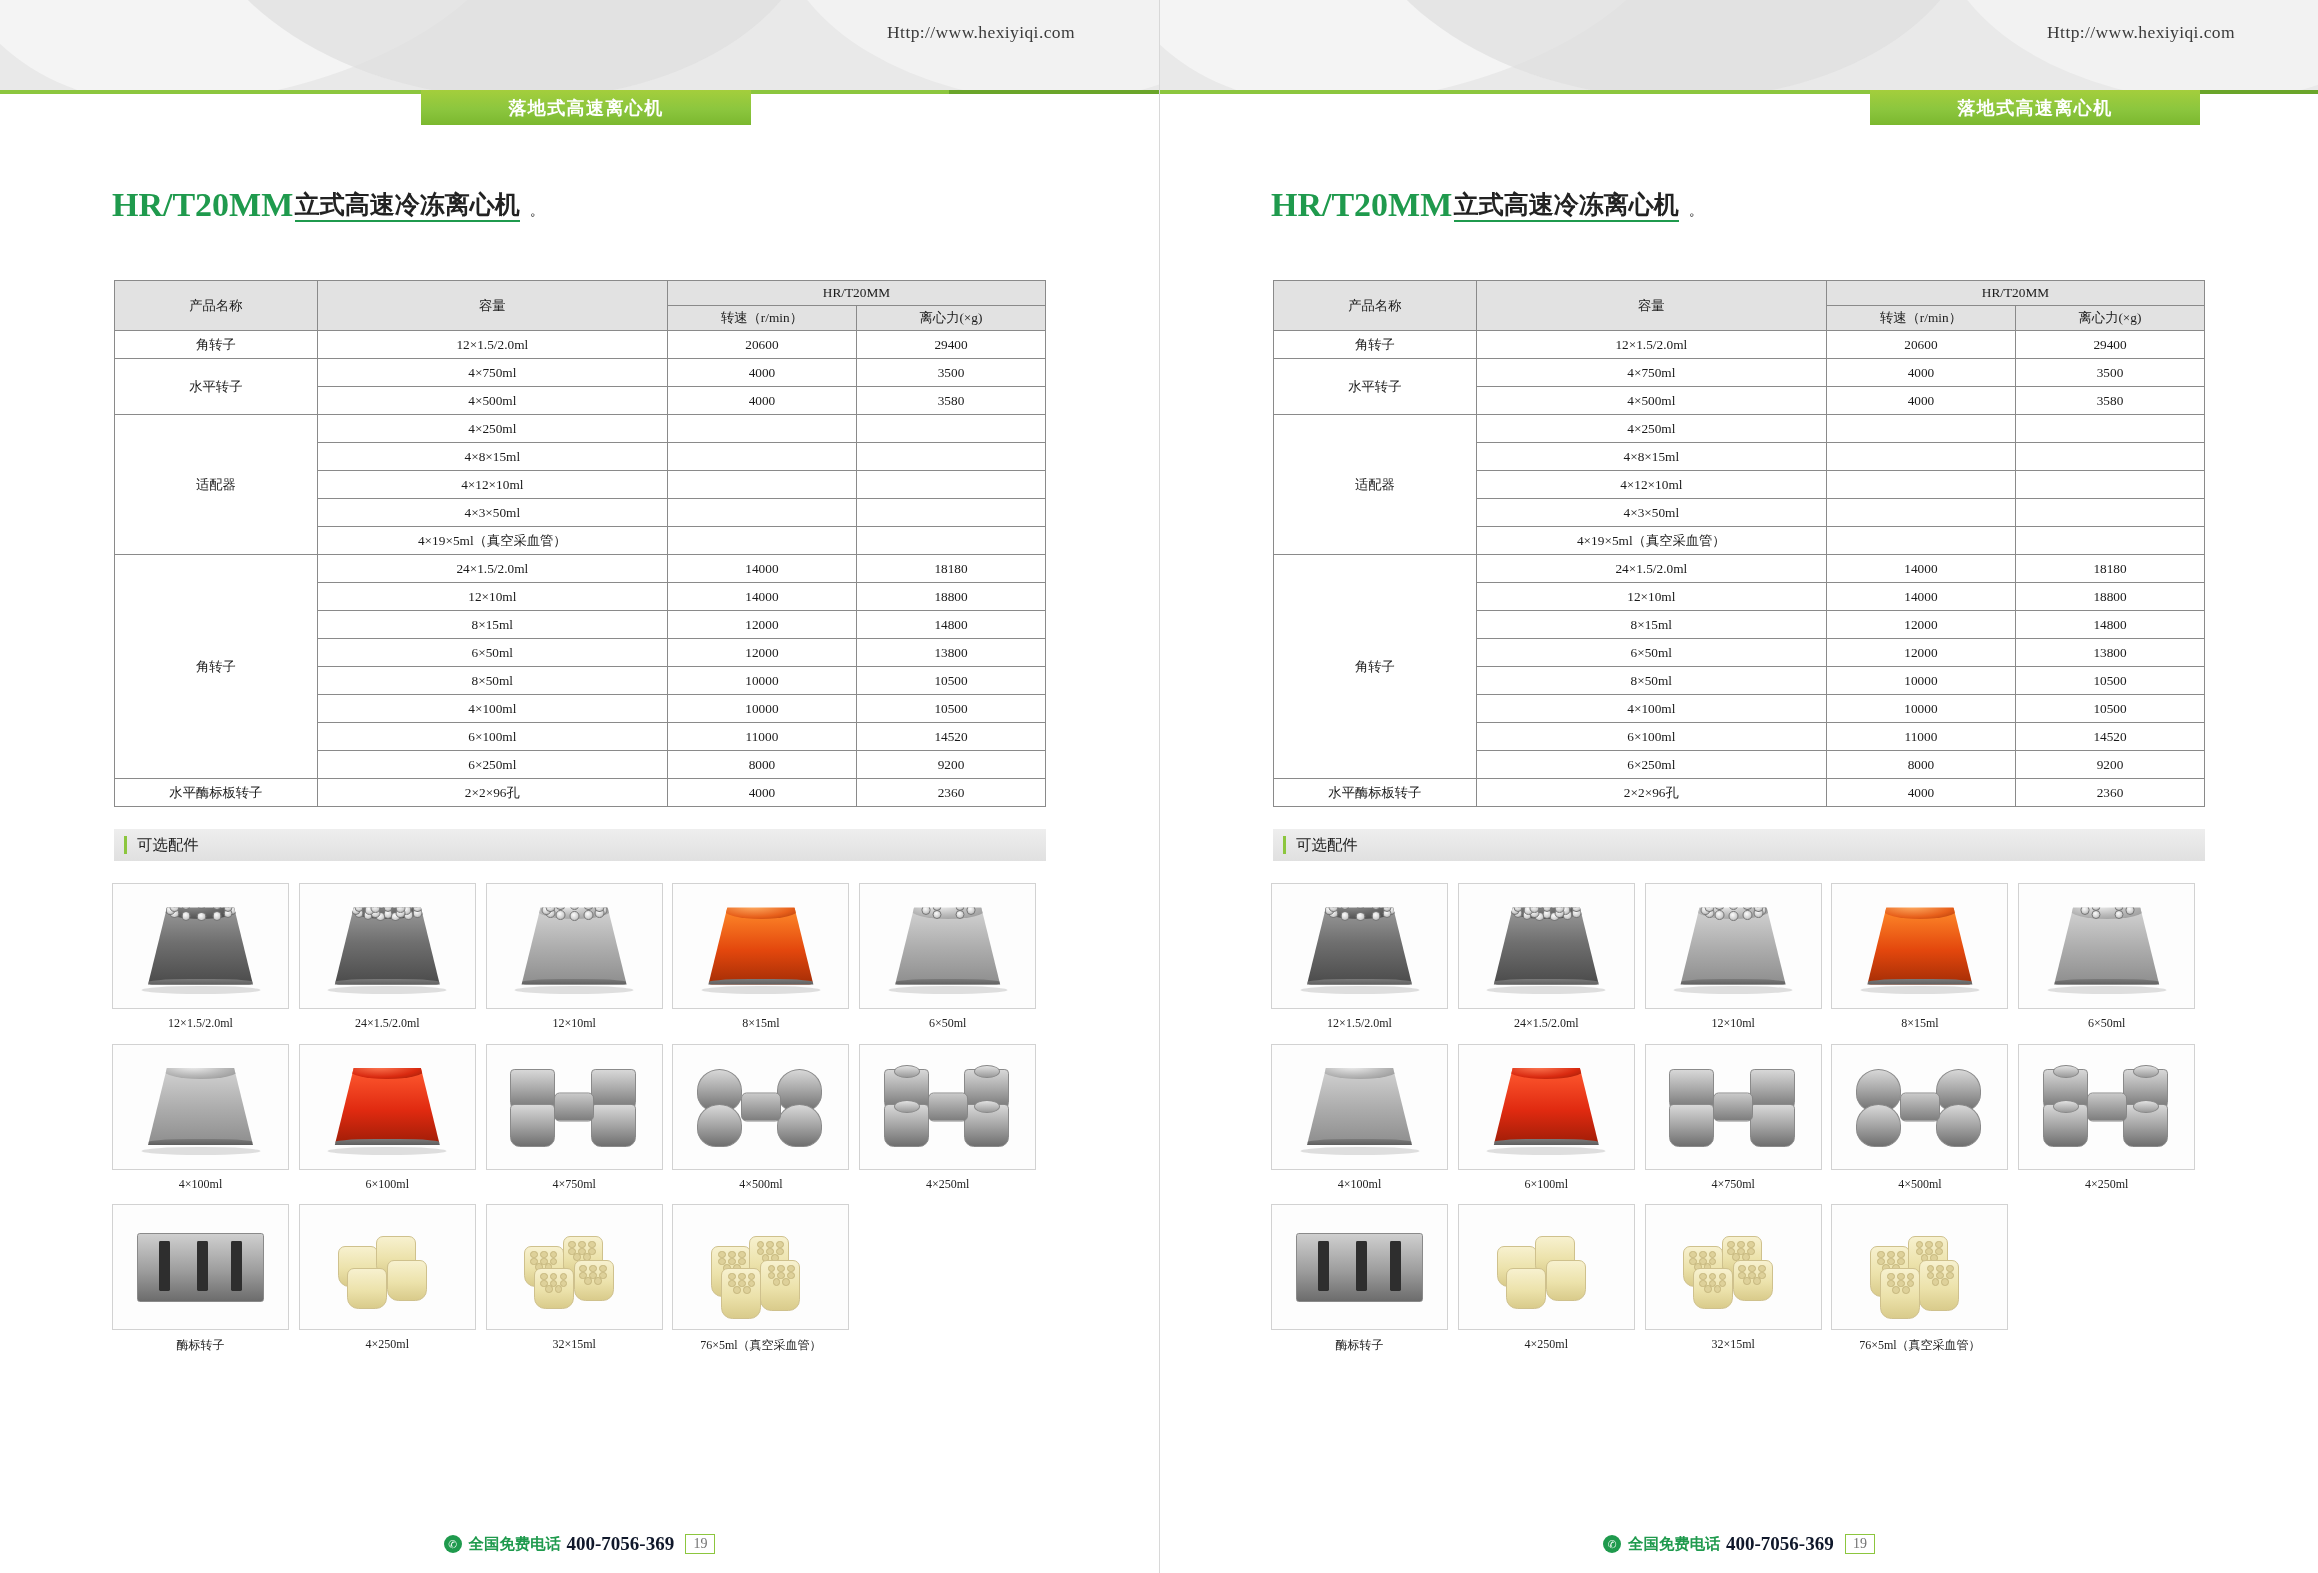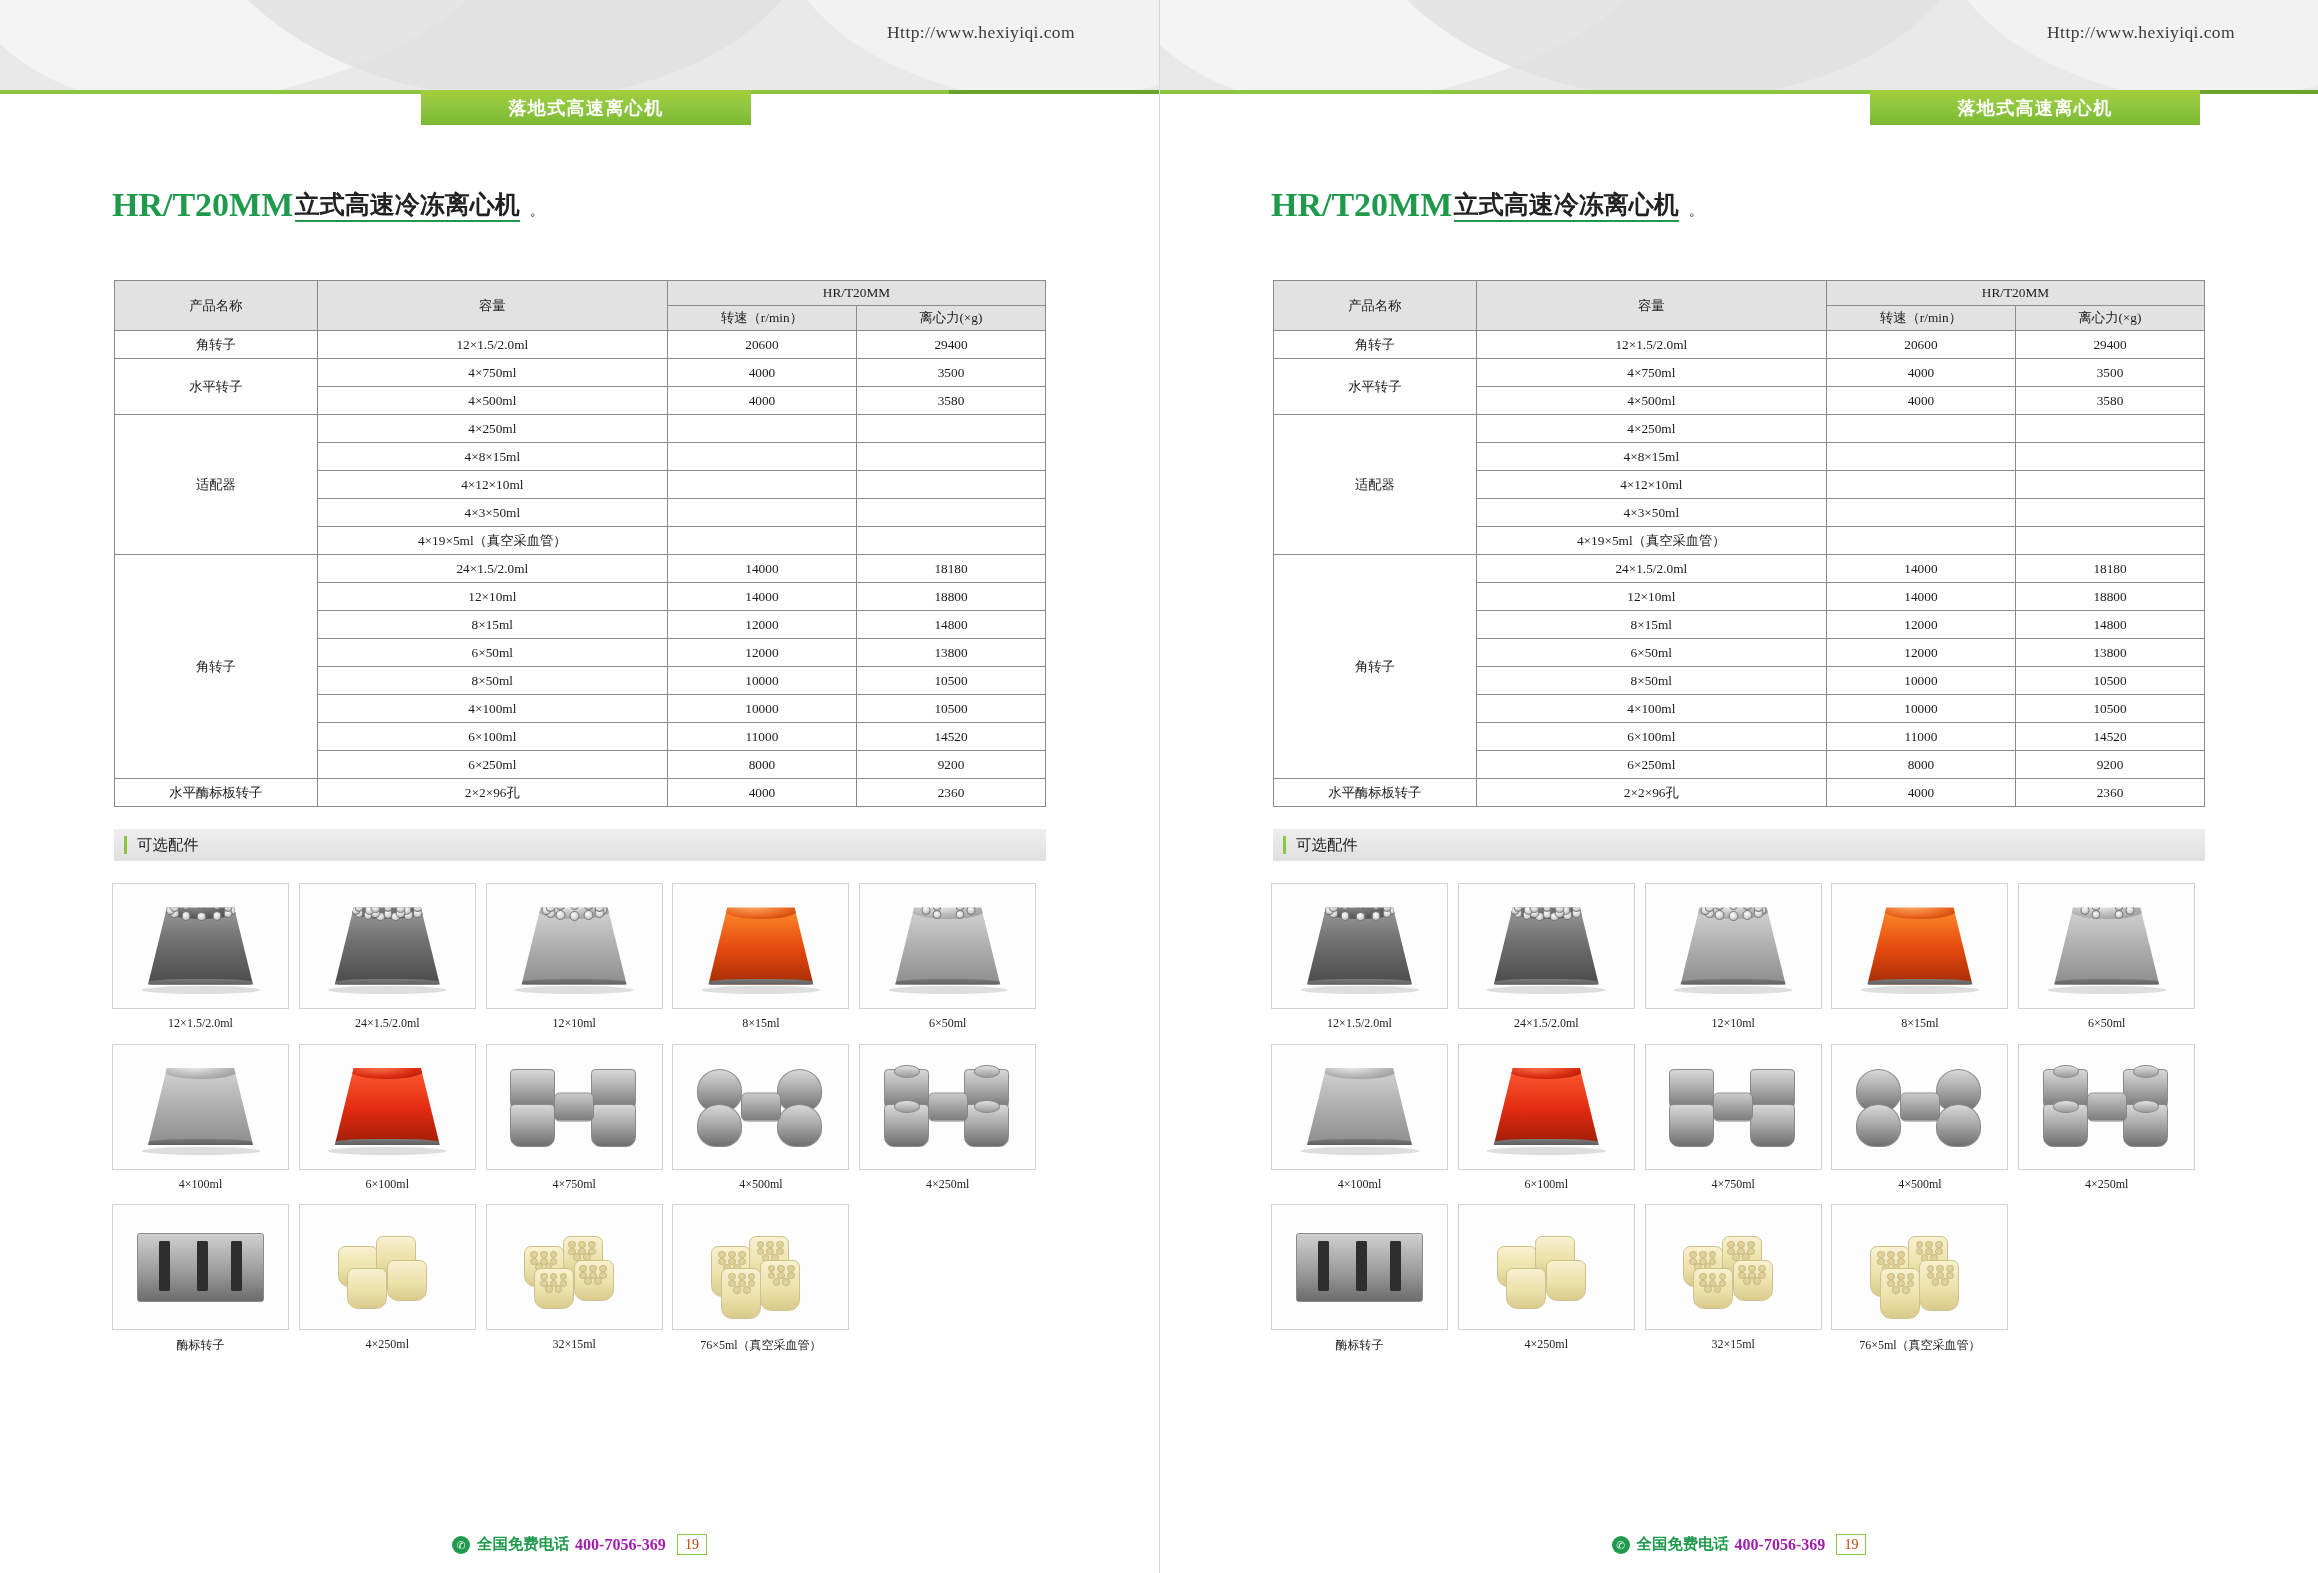--- a/index.html
+++ b/index.html
@@ -216,23 +216,23 @@
     position:absolute; bottom:18px; width:100%;
     display:flex; align-items:center; justify-content:center;
   }
   .phone-ico {
     width:18px; height:18px; border-radius:50%;
     background:#1f9a4d; color:#fff; font-size:10.5px;
     display:flex; align-items:center; justify-content:center;
     margin-right:7px;
   }
   .foot-text { font-size:15.4px; color:#1f9a4d; font-weight:bold; font-family:"Liberation Serif", serif; }
-  .foot-num { font-size:16px; color:#a21caf; font-weight:bold; margin-left:5.6px; font-family:"Liberation Serif", serif;}
+  .foot-num { font-size:19px; color:#0f172a; font-weight:bold; margin-left:5.6px; font-family:"Liberation Serif", serif;}
   .pagenum {
-    margin-left:11.2px; border:0.7px solid #8cc63e; color:#c2410c;
+    margin-left:11.2px; border:0.7px solid #8cc63e; color:#737373;
     font-size:14px; padding:1.4px 7px; font-family:"Liberation Serif", serif;
   }
   .gutter {
     position:absolute; top:0; left:1159px; width:0.7px; height:1573px; background:#d8d8d8;
   }
 </style>
 </head>
 <body>
 
 <div class="spread">

